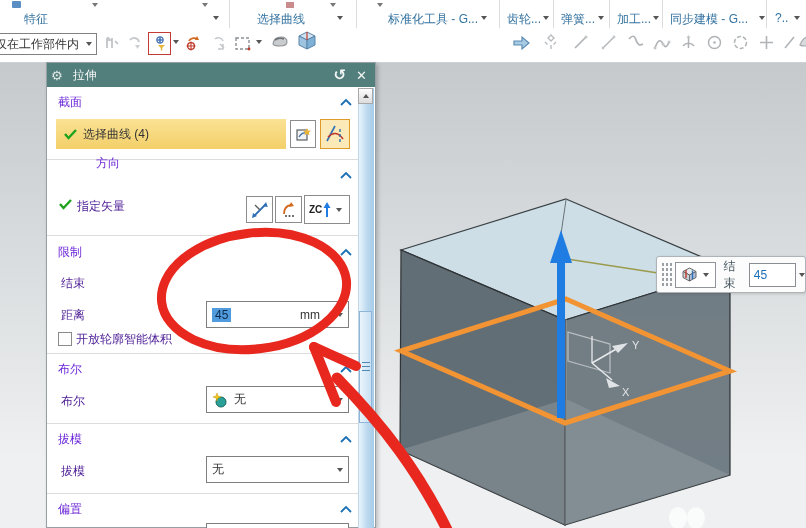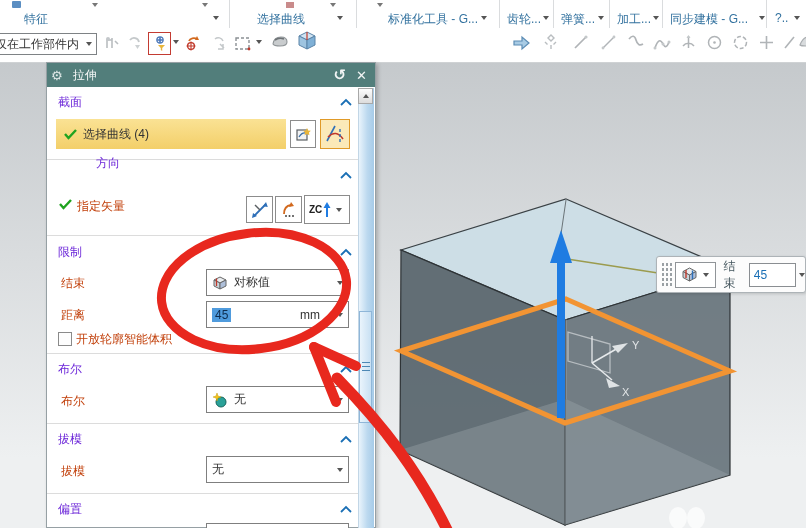--- a/index.html
+++ b/index.html
@@ -20,21 +20,21 @@
   #dialog{left:46px;top:62px;width:330px;height:466px;background:#fff;border:1px solid #96a0a4;
           box-sizing:border-box;z-index:30;box-shadow:2px 2px 4px rgba(0,0,0,.22);}
   #dlg-titlebar{left:0;top:0;width:328px;height:24px;background:#527e7b;display:flex;align-items:center;color:#f2f5f5;}
   .sec-header{color:#6d28d9;}
   .chev{width:12px;height:8px;}
   .sep{left:0;width:311px;height:1px;background:#dcdcdc;}
   .dd{background:#fff;border:1px solid #7f7f7f;box-sizing:border-box;display:flex;align-items:center;padding:0 5px;}
   .dd .caret{position:absolute;right:5px;top:11px;}
   .btn{background:#fff;border:1px solid #8c8c8c;box-sizing:border-box;display:flex;align-items:center;justify-content:center;}
   .ylw{background:linear-gradient(#fae294,#f3cf69);}
-  .lbl{color:#c2410c;}
+  .lbl{color:#4c1d95;}
   
   #sb-track{left:311px;top:25px;width:15px;height:440px;background:linear-gradient(90deg,#e9f4fc,#bcd9ef 55%,#a6cbe8);border-left:1px solid #c2d6e6;}
   #sb-btn-up{left:311px;top:25px;width:15px;height:16px;background:linear-gradient(#fdfdfd,#dcdcdc);border:1px solid #a8a8a8;box-sizing:border-box;display:flex;align-items:center;justify-content:center;}
   #sb-thumb{left:312px;top:248px;width:13px;height:112px;background:linear-gradient(90deg,#eaf4fc,#c8e0f3);border:1px solid #8fb6d8;box-sizing:border-box;}
   .grip{left:2px;width:8px;height:1px;background:#4d88b5;position:absolute;}
   
   #viewport{left:0;top:60px;width:806px;height:468px;background:linear-gradient(#c5c9cc,#eef0f1 85%);z-index:1;}
   
   #float-tb{left:656px;top:256px;width:150px;height:37px;background:#fcfcfc;border:1px solid #adb3b7;border-radius:3px;box-sizing:border-box;display:flex;align-items:center;z-index:20;box-shadow:1px 1px 3px rgba(0,0,0,.15);}
   .dotgrid{width:12px;height:26px;margin:0 3px 0 4px;
@@ -334,30 +334,20 @@
       <div class="caret" style="margin-left:4px;"></div>
     </div>
     <div class="abs sep" style="top:172px;"></div>
 
     <span class="abs sec-header" style="left:11px;top:181px;">限制</span>
     <svg class="abs chev" style="left:293px;top:185px;">
         <polyline points="1,7 6,2 11,7" fill="none" stroke="#1a6fb5" stroke-width="1.8"></polyline>
       </svg>
 
     <span class="abs lbl" style="left:14px;top:212px;">结束</span>
-    <div class="abs dd" style="left:159px;top:206px;width:143px;height:27px;">
-      <svg width="16" height="16" style="margin-right:6px;">
-        <polygon points="8,2 14,5 8,8 2,5" fill="#e8ecef" stroke="#666" stroke-width="1"></polygon>
-        <polygon points="2,5 8,8 8,14 2,11" fill="#c9d4da" stroke="#666" stroke-width="1"></polygon>
-        <polygon points="14,5 8,8 8,14 14,11" fill="#aebfd9" stroke="#666" stroke-width="1"></polygon>
-        <line x1="4.5" y1="3.5" x2="4.5" y2="11" stroke="#c0392b" stroke-width="1.3"></line>
-      </svg>
-      <span>对称值</span>
-      <div class="caret"></div>
-    </div>
 
     <span class="abs lbl" style="left:14px;top:244px;">距离</span>
     <div class="abs dd" style="left:159px;top:238px;width:143px;height:27px;">
       <span style="background:#4f9bdd;color:#0d2c4e;padding:0 3px;">45</span>
       <span class="abs" style="right:28px;top:6px;color:#333;">mm</span>
       <div class="caret"></div>
     </div>
 
     <div class="abs" style="left:11px;top:269px;width:12px;height:12px;border:1px solid #8a8a8a;background:#fdfdfd;"></div>
     <span class="abs lbl" style="left:29px;top:268px;">开放轮廓智能体积</span>

